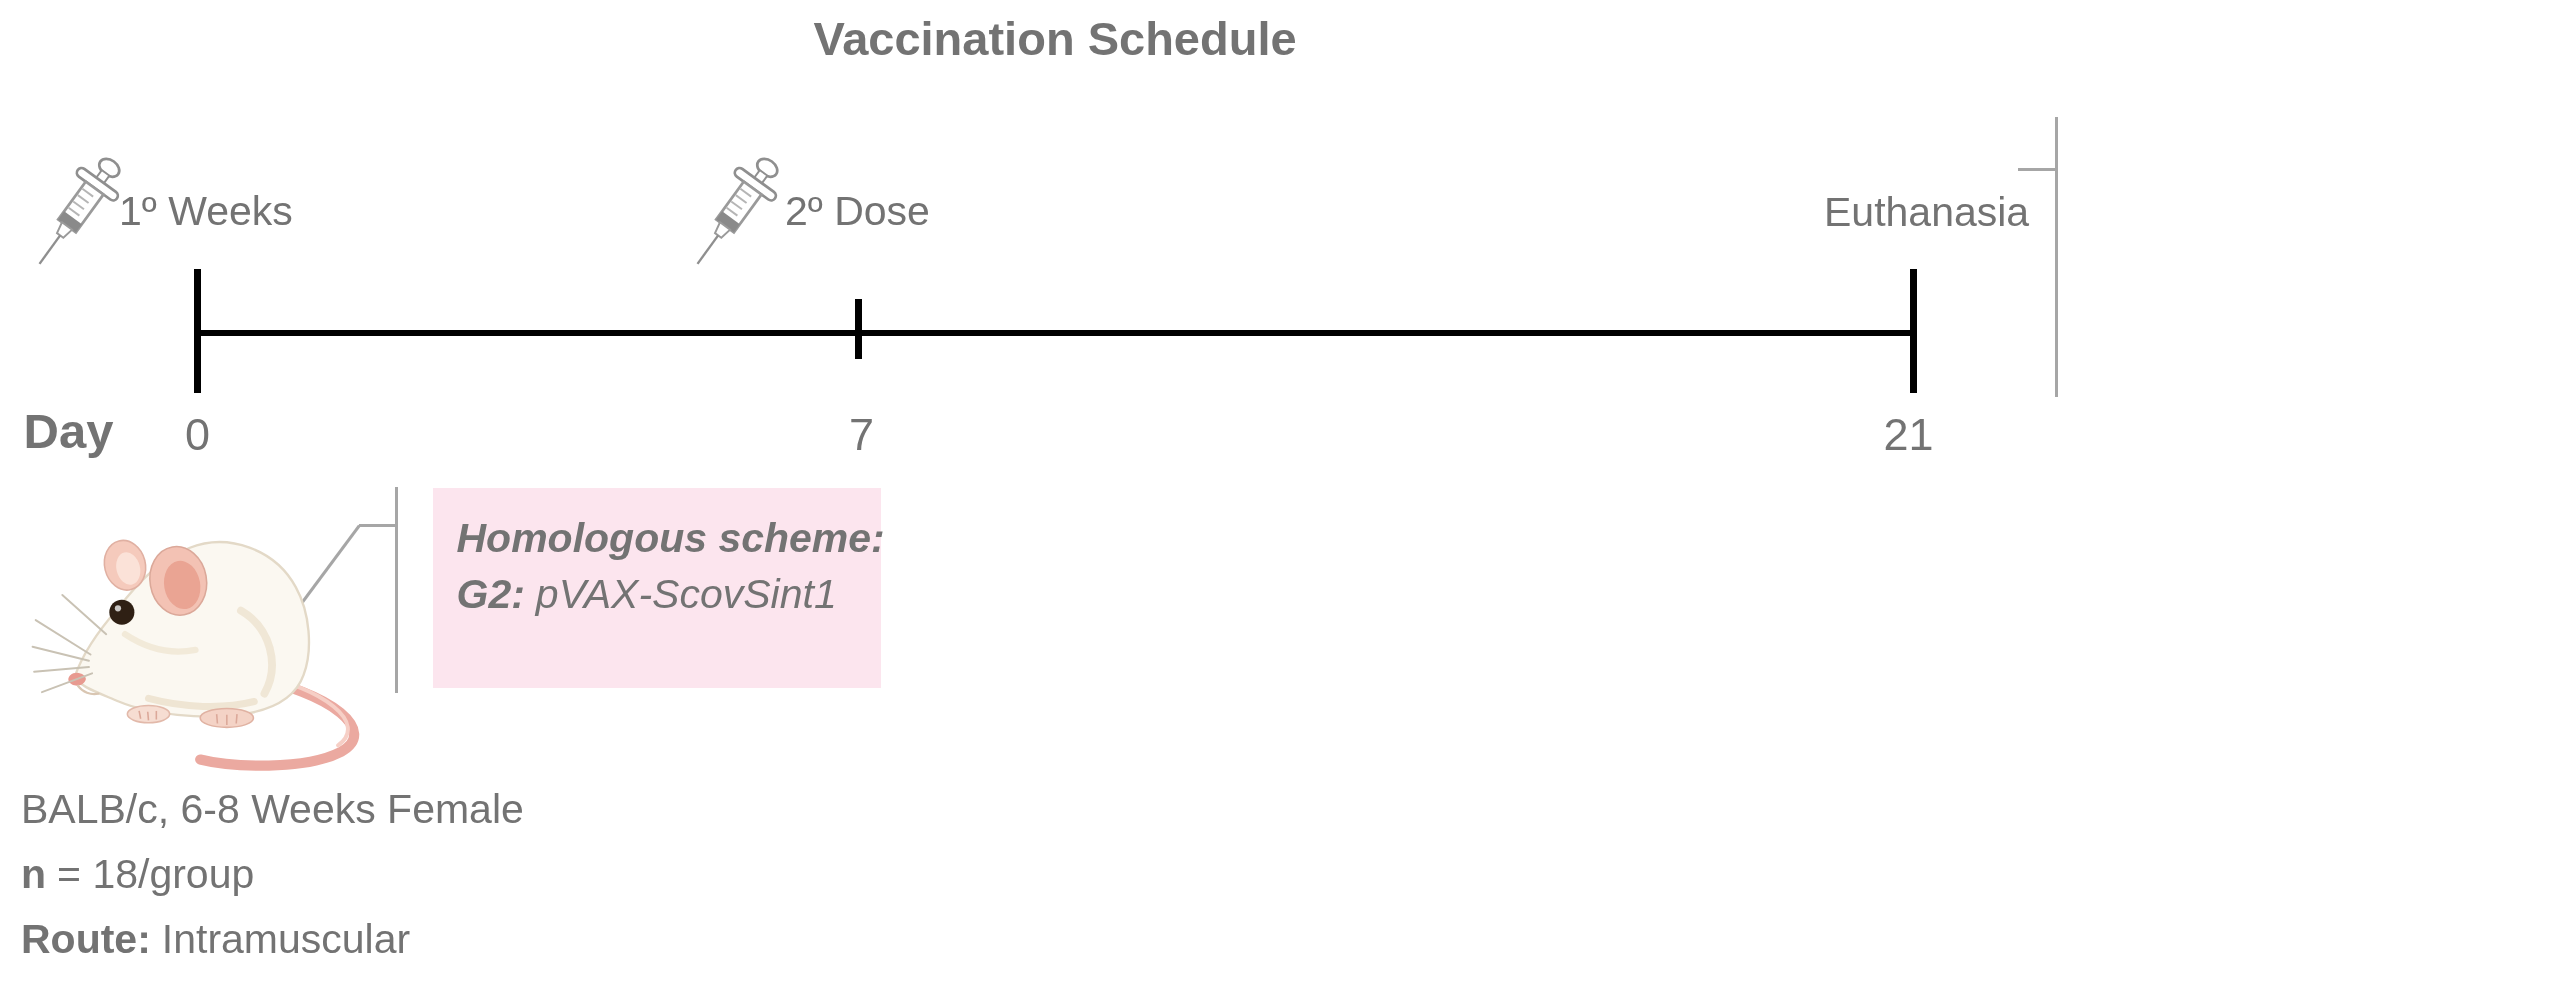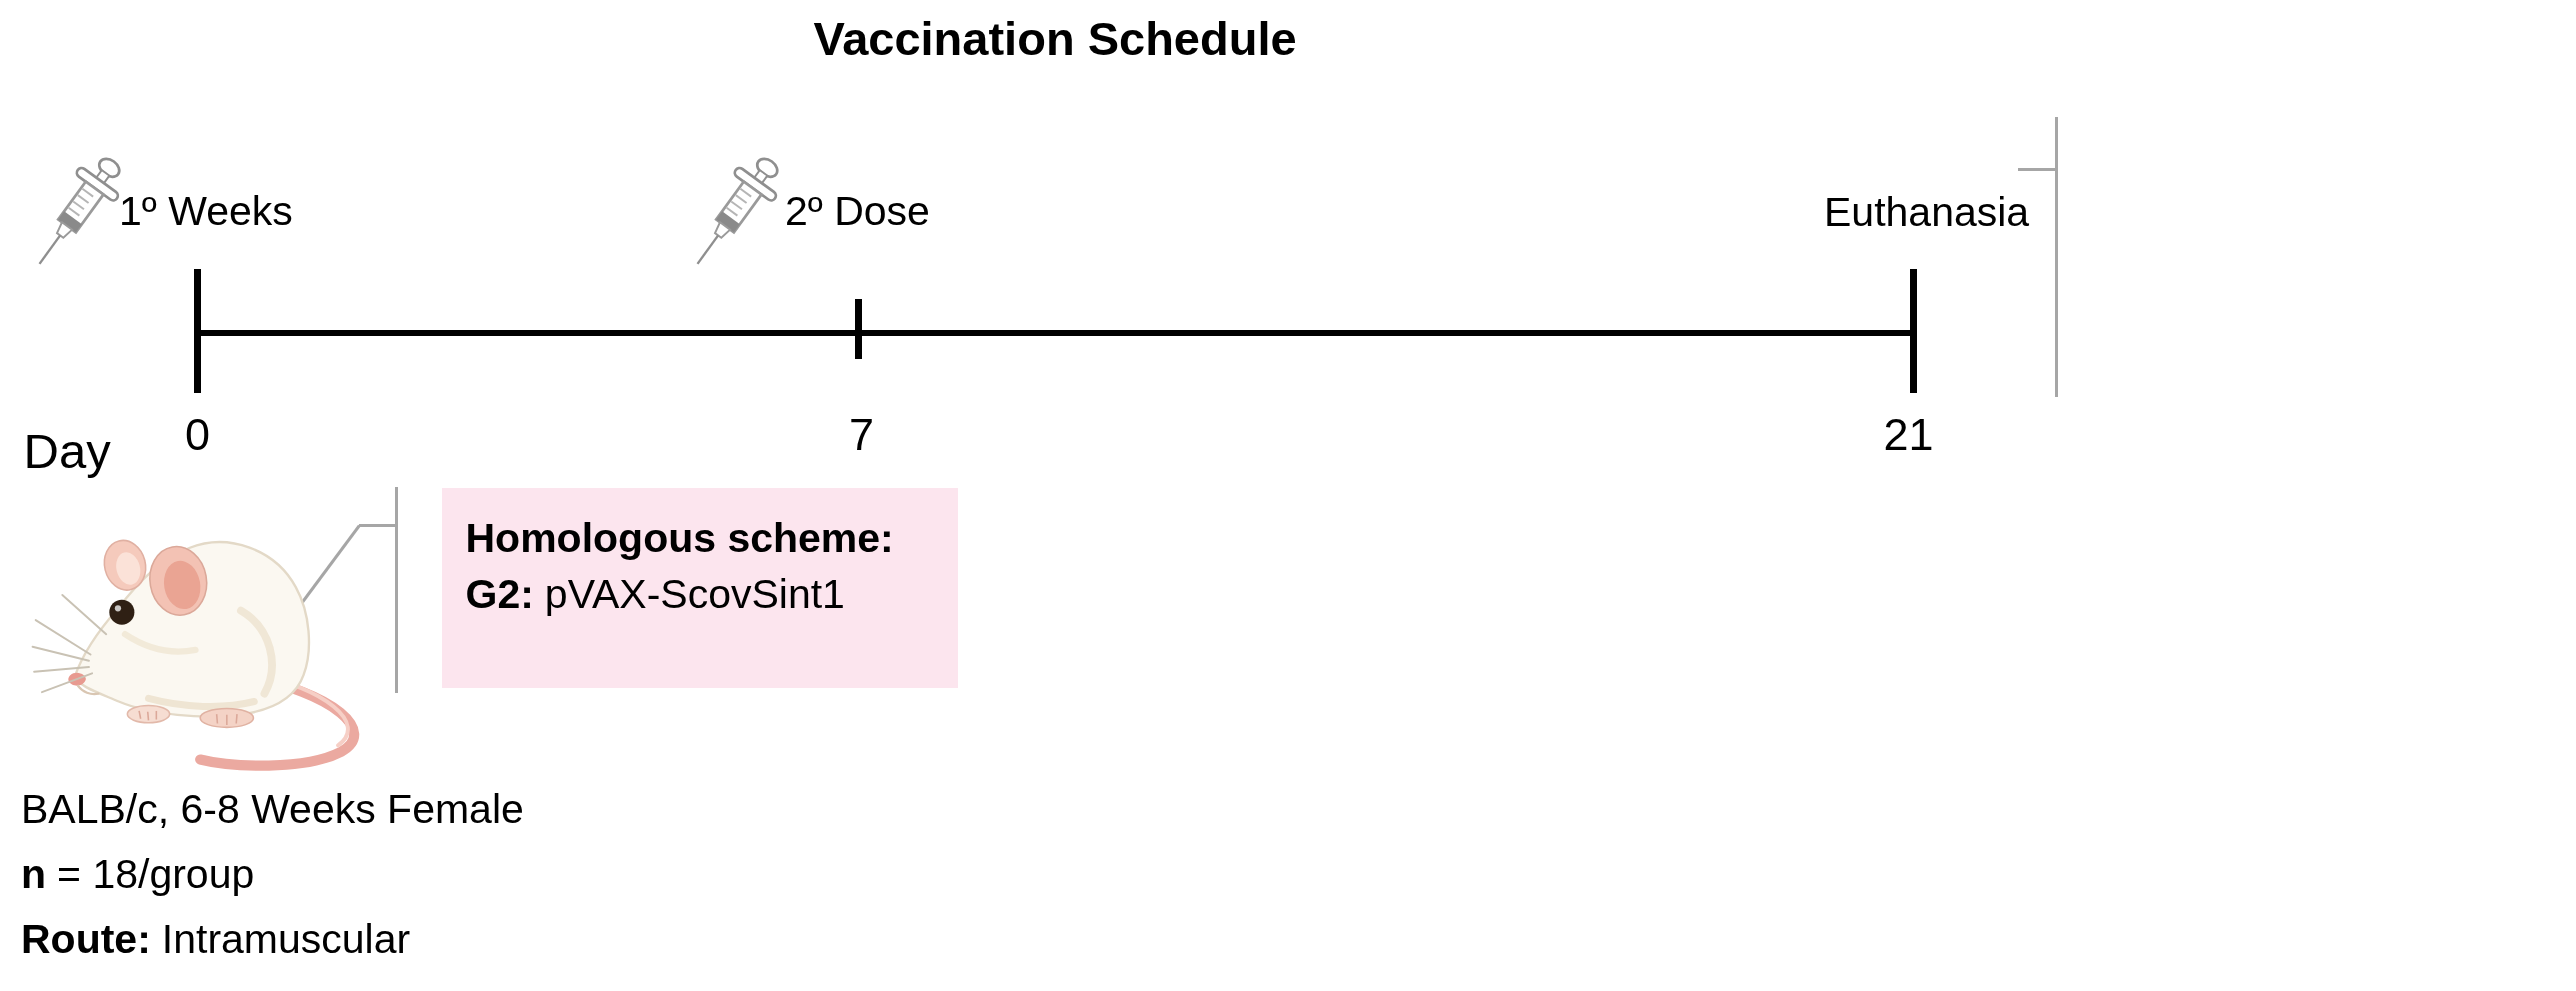--- a/index.html
+++ b/index.html
@@ -1,52 +1,52 @@
 <!DOCTYPE html>
 <html style="font-size:12.5px"><head>
 <meta charset="utf-8">
 <style>
   html,body{margin:0;padding:0;background:#fff;}
   .canvas{position:relative;width:2576px;height:991px;background:#ffffff;
-          font-family:"Liberation Sans",sans-serif;color:#000000;overflow:hidden;}
+          font-family:"Liberation Sans",sans-serif;color:#737373;overflow:hidden;}
 
   .title{position:absolute;left:789px;top:11px;width:532px;text-align:center;
          font-size:47px;font-weight:bold;line-height:55px;}
 
   .event-label{position:absolute;font-size:41px;line-height:47px;white-space:nowrap;}
   .dose1{left:119px;top:188px;}
   .dose2{left:785px;top:188px;}
   .euth{left:1824px;top:189px;}
 
   .syringe{position:absolute;width:102px;height:164px;}
   .syr1{left:34px;top:141px;}
   .syr2{left:692px;top:141px;}
 
   .tl-line{position:absolute;left:196px;top:330px;width:1719px;height:5.5px;background:#000;}
   .tick{position:absolute;width:7px;background:#000;}
   .tick0{left:194px;top:269px;height:124px;}
   .tick7{left:855px;top:299px;height:60px;}
   .tick21{left:1910px;top:269px;height:124px;}
 
-  .day-label{position:absolute;left:23.5px;top:424px;font-size:49px;font-weight:normal;line-height:55px;}
+  .day-label{position:absolute;left:23.5px;top:404px;font-size:49px;font-weight:bold;line-height:55px;}
   .day-num{position:absolute;top:410px;width:125px;text-align:center;font-size:45px;line-height:50px;}
   .n0{left:135px;} .n7{left:799px;} .n21{left:1846px;}
 
   .callout-v{position:absolute;width:3.1px;background:#a6a6a6;}
   .cv-analysis{left:2055px;top:117px;height:280px;}
   .cv-mouse{left:395px;top:487px;height:206px;}
   .callout-h{position:absolute;height:3.1px;background:#a6a6a6;}
   .ch-analysis{left:2018px;top:168px;width:37px;}
   .ch-mouse{left:359px;top:524px;width:36px;}
   .diag{position:absolute;left:211px;top:517px;width:157px;height:204px;}
 
   .pinkbox{position:absolute;box-sizing:border-box;}
   .analysis-box{left:2094px;top:116px;width:464px;height:282px;padding:17px 7.8px 0 30.5px;}
   .analysis-box .bline{font-size:41px;line-height:67px;white-space:nowrap;}
-  .scheme-box{left:442px;top:488px;width:516px;height:200px;padding:20.4px 7.8px 0 23.5px;}
+  .scheme-box{left:433px;top:488px;width:448px;height:200px;padding:20.4px 7.8px 0 23.5px;font-style:italic;}
   .scheme-box .bhead{font-size:41px;line-height:60px;white-space:nowrap;}
   .scheme-box .bline{font-size:41px;line-height:52px;white-space:nowrap;}
   .bold{font-weight:bold;}
   .val{margin-left:11px;}
 
   .mouse{position:absolute;left:31px;top:501px;width:376px;height:282px;}
 
   .info-line{position:absolute;left:21px;font-size:41px;line-height:49px;white-space:nowrap;}
   .il1{top:785px;} .il2{top:850px;} .il3{top:915px;}
 </style>

